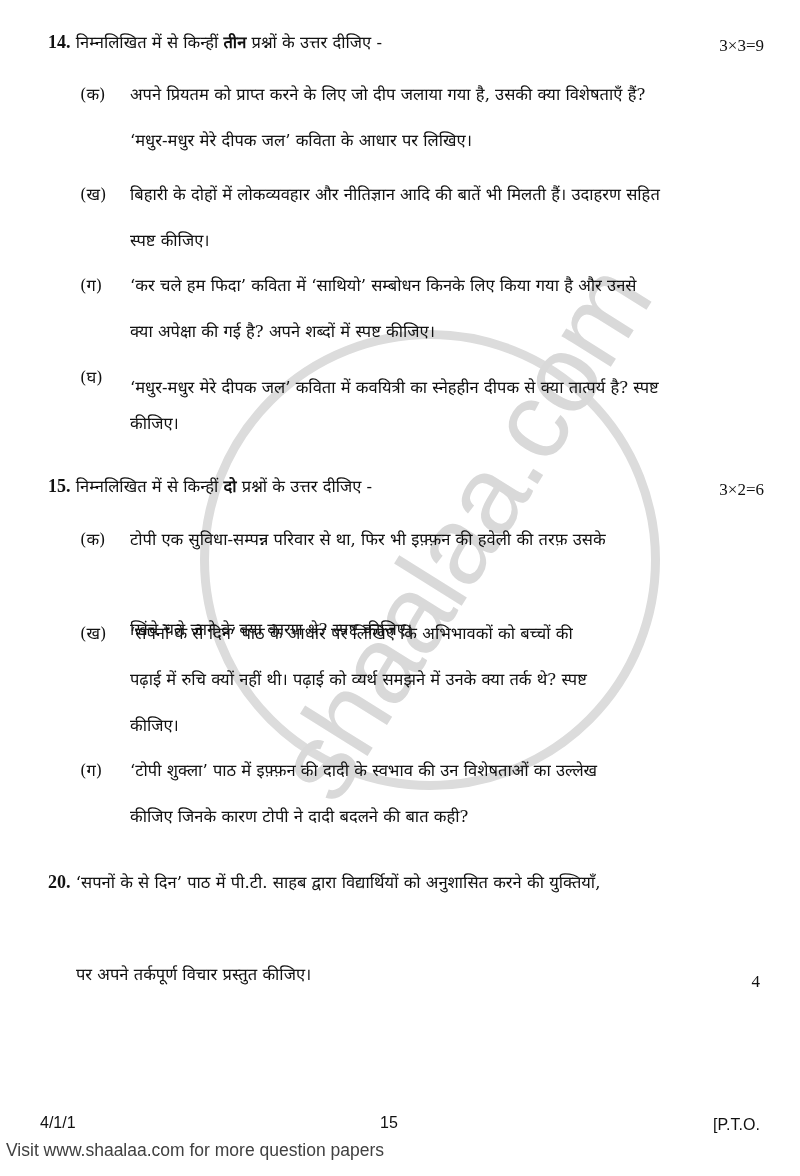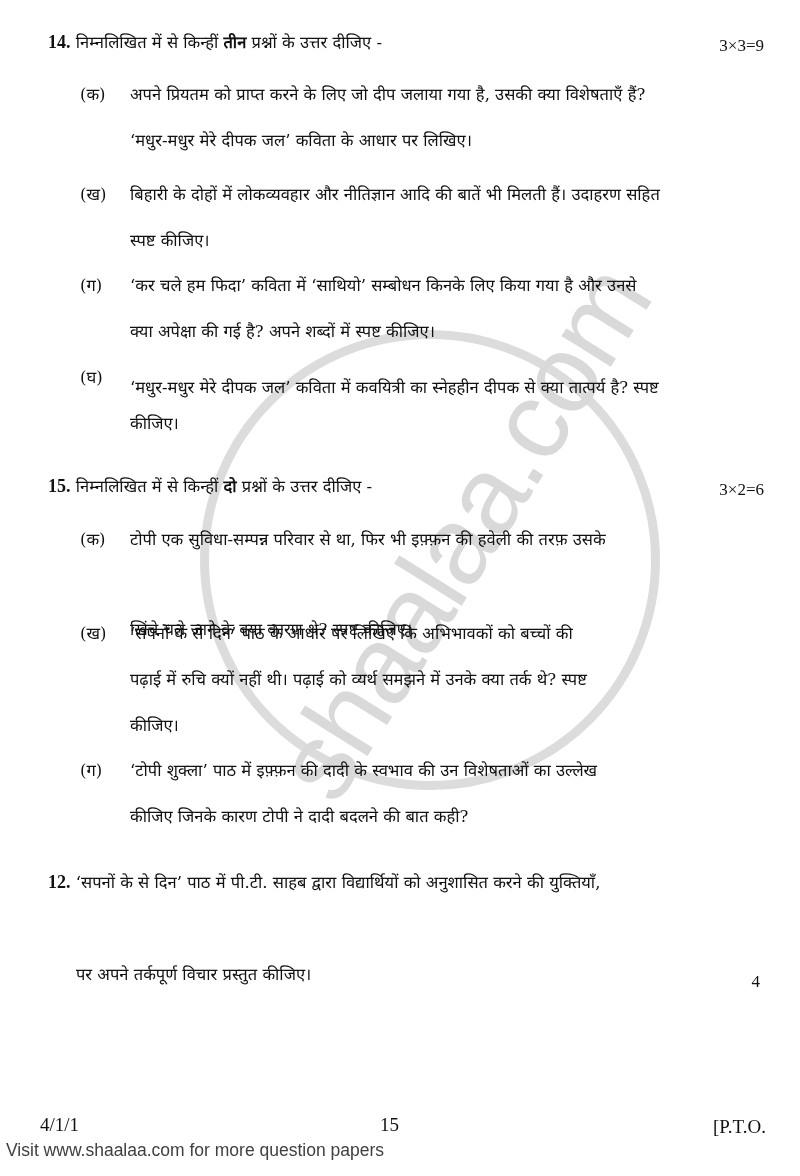--- a/index.html
+++ b/index.html
@@ -24,21 +24,21 @@
     }
     .q-head { position: absolute; left: 48px; width: 720px; font-size: 16.5px; line-height: 17px; }
     .q-num { font-weight: bold; font-family: "Liberation Serif", serif; font-size: 18px; }
     .marks { position: absolute; right: 36px; font-family: "Liberation Serif", serif; font-size: 17px; }
     .strong { font-weight: bold; }
 
     .sub { position: absolute; left: 80px; width: 690px; font-size: 16.5px; }
     .sub-label { position: absolute; left: 0; top: 0; }
     .sub-line { position: absolute; left: 50px; white-space: nowrap; }
 
-    .footer { position: absolute; font-family: Liberation Serif, serif; font-size: 19px; z-index: 1; }
+    .footer { position: absolute; font-family: Liberation Sans, sans-serif; font-size: 16px; z-index: 1; }
     .visit { position: absolute; left: 6px; top: 1140px; font-family: "Liberation Sans", sans-serif; font-size: 17.5px; color: #404040; z-index: 1; }
   </style>
 </head>
 <body>
 
 <div class="page">
 
   <div class="wm-circle"></div>
   <div class="wm-text">shaalaa.com</div>
 
@@ -91,21 +91,21 @@
     <span class="sub-line" style="top:92px;">कीजिए।</span>
   </div>
 
   <div class="sub" style="top:758px;">
     <span class="sub-label">(ग)</span>
     <span class="sub-line" style="top:0;">‘टोपी शुक्ला’ पाठ में इफ़्फ़न की दादी के स्वभाव की उन विशेषताओं का उल्लेख</span>
     <span class="sub-line" style="top:46px;">कीजिए जिनके कारण टोपी ने दादी बदलने की बात कही?</span>
   </div>
 
   <div class="q-head" style="top:874px;">
-    <span class="q-num">12.</span>
+    <span class="q-num">20.</span>
     <span>‘सपनों के से दिन’ पाठ में पी.टी. साहब द्वारा विद्यार्थियों को अनुशासित करने की युक्तियाँ,</span>
   </div>
   <div class="q-head" style="top:966px; left:76px;">पर अपने तर्कपूर्ण विचार प्रस्तुत कीजिए।</div>
   <div class="marks" style="top:972px; right:40px;">4</div>
 
   <div class="footer" style="left:40px; top:1114px;">4/1/1</div>
   <div class="footer" style="left:380px; top:1114px;">15</div>
   <div class="footer" style="left:713px; top:1116px;">[P.T.O.</div>
   <div class="visit">Visit www.shaalaa.com for more question papers</div>
 

